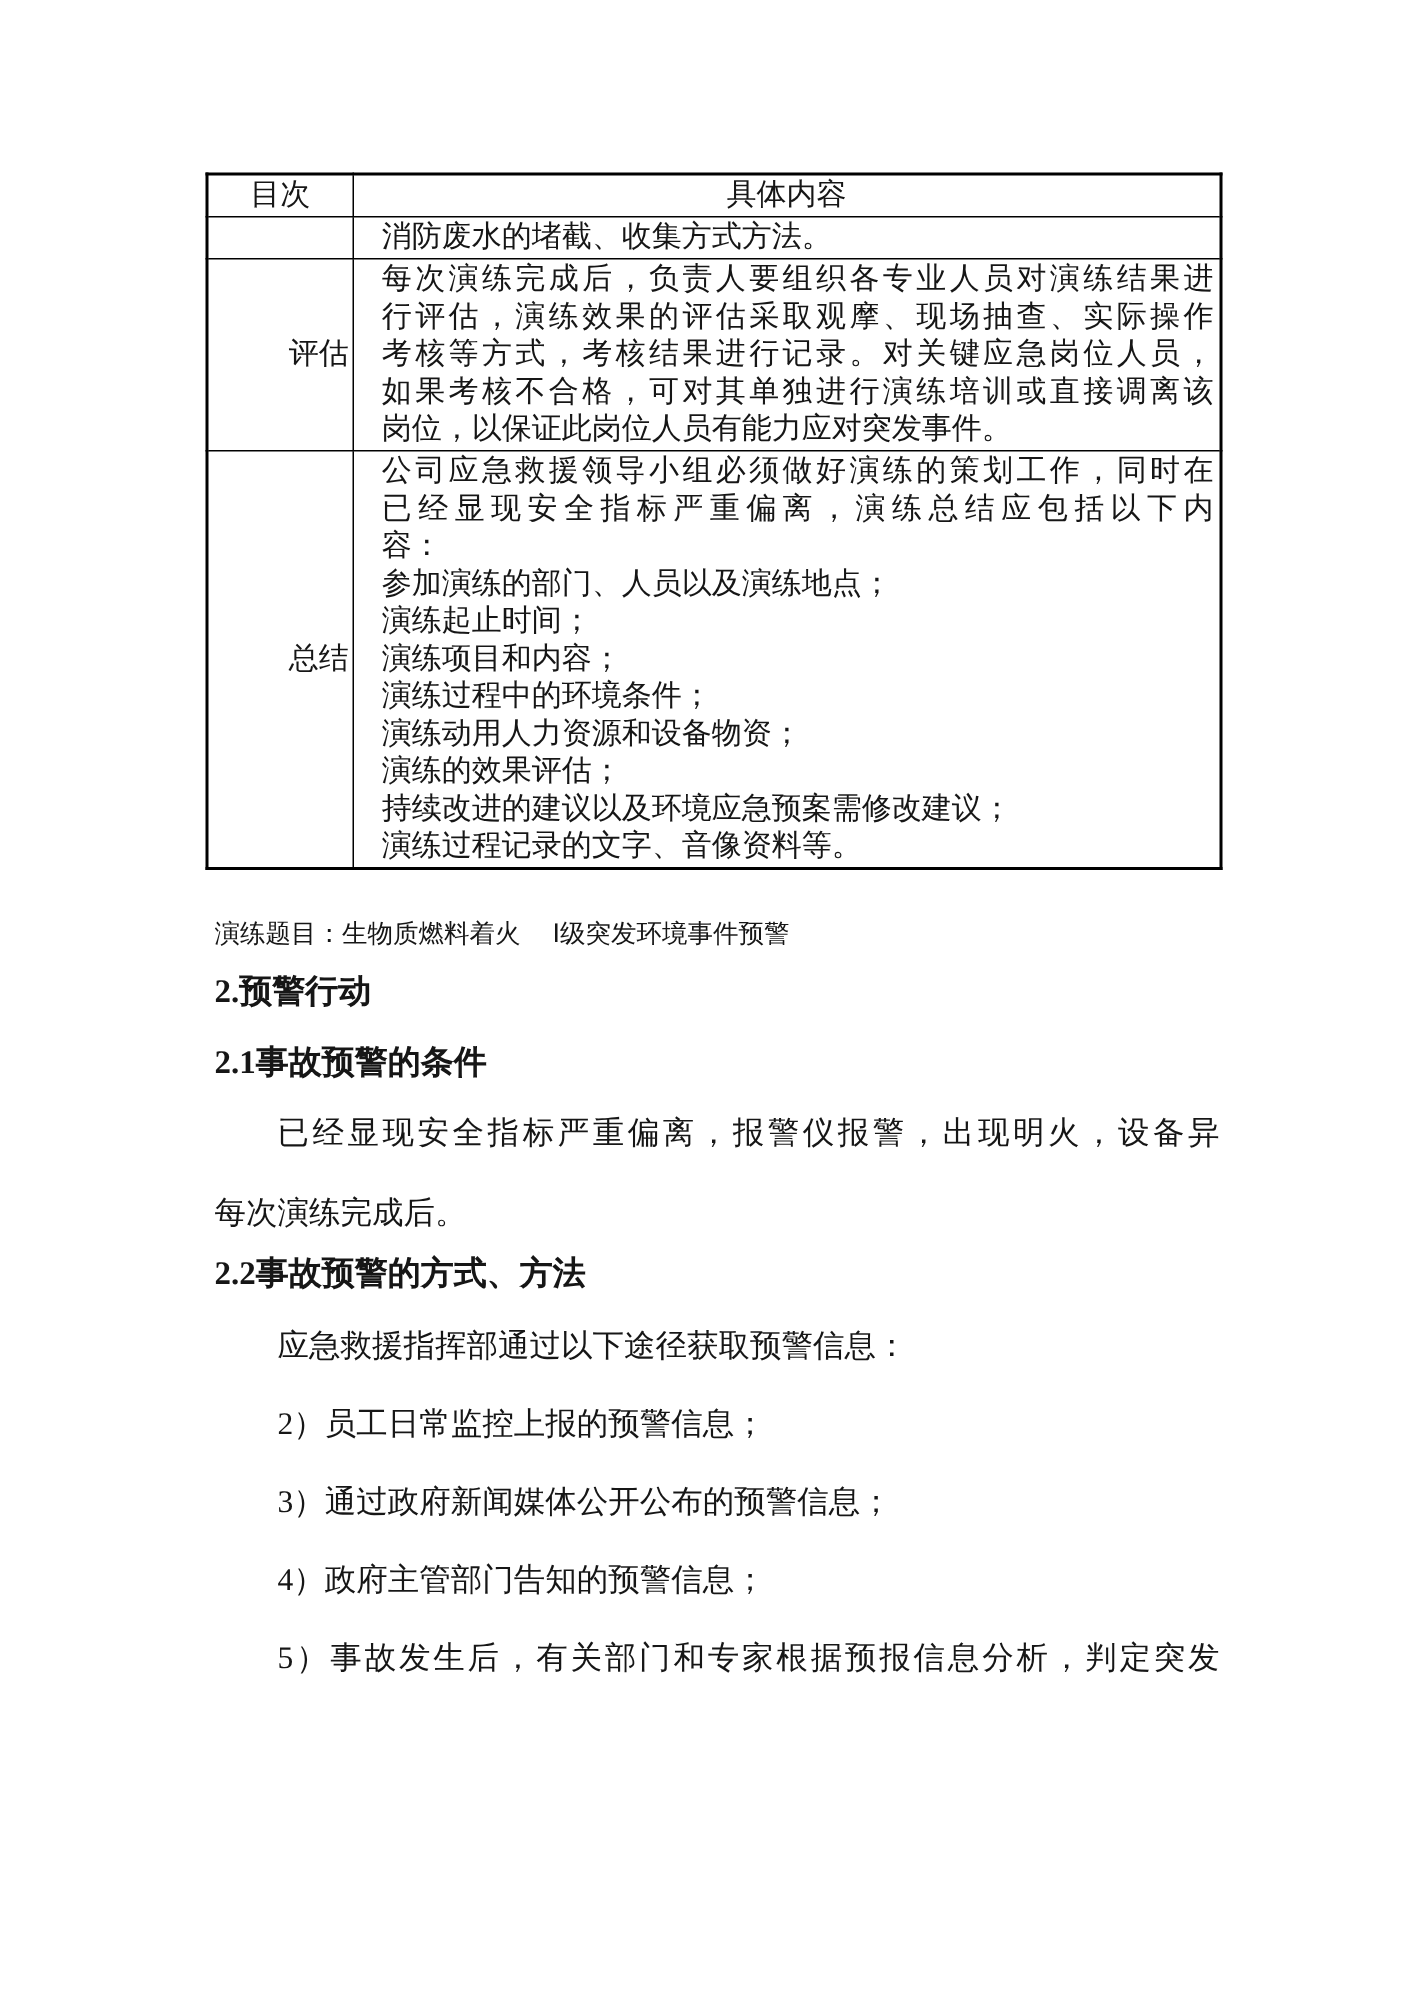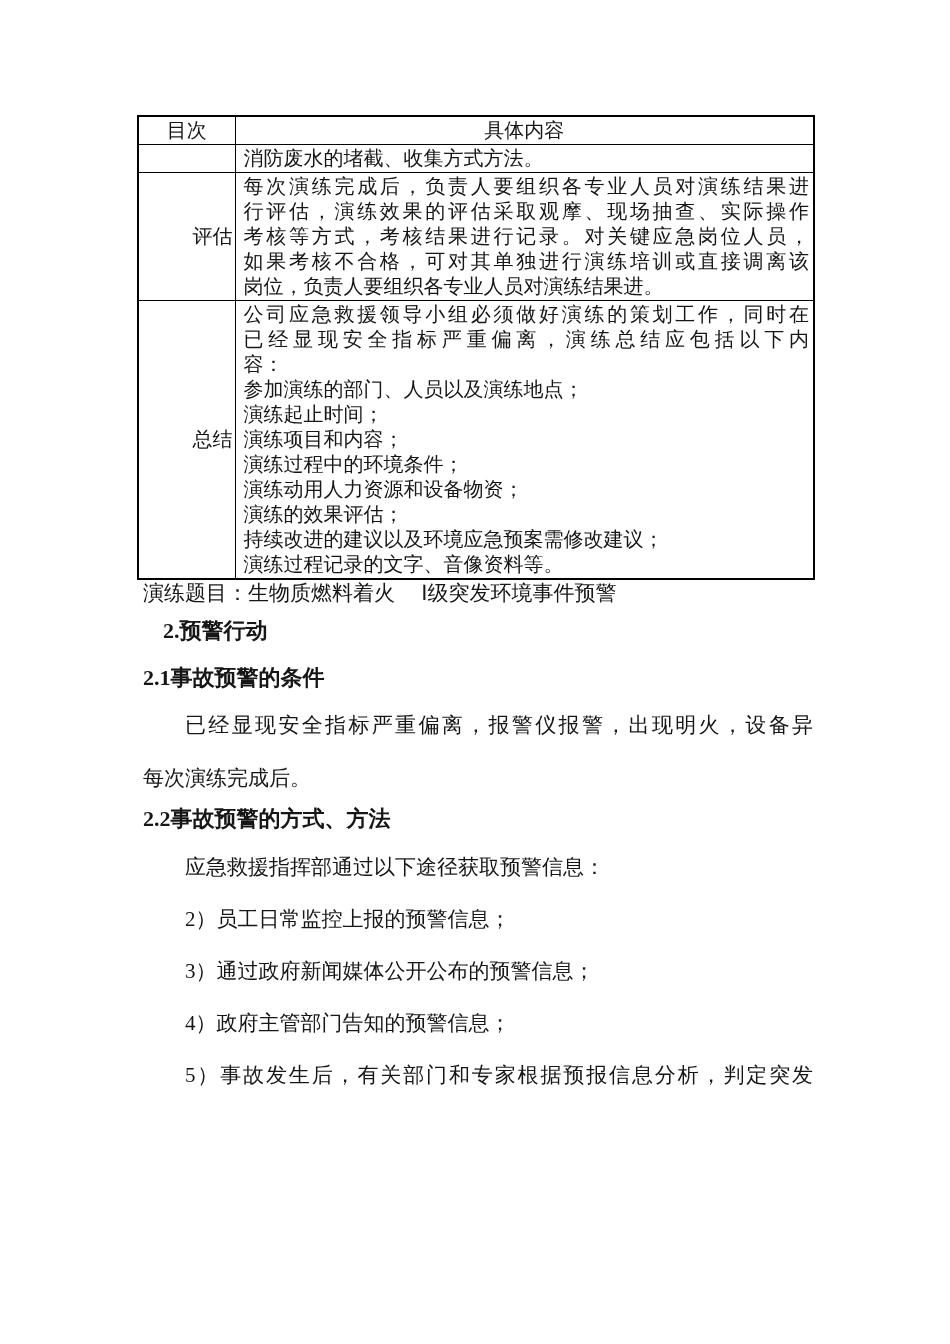--- a/index.html
+++ b/index.html
@@ -25,44 +25,44 @@
     width: 676px;
     margin-left: -6px;
     border: 2px solid #000;
     font-size: 20px;
   }
   table.drill col.c1 { width: 97px; }
   table.drill col.c2 { width: 579px; }
   table.drill td {
     border: 1px solid #000;
     vertical-align: middle;
-    padding: 1px 4px 1px 8px;
+    padding: 1px 4px 1px 19px;
     line-height: 25px;
   }
   table.drill td.hdr {
     text-align: center;
     height: 27px;
     line-height: 27px;
     padding: 0 2px;
   }
   table.drill td.lbl {
     text-align: right;
     padding: 6px 2px;
   }
   .ln { line-height: 25px; }
   .j { text-align: justify; text-align-last: justify; }
 
   
   .title-line {
-    margin-top: 0;
-    font-size: 21px;
+    margin-top: 30px;
+    font-size: 17px;
     line-height: 26px;
     white-space: pre;
   }
-  .h2  { margin-top: 11px; font-size: 22px; font-weight: bold; line-height: 27px; margin-left: 20px; }
+  .h2  { margin-top: 11px; font-size: 22px; font-weight: bold; line-height: 27px; }
   .h21 { margin-top: 20px;  font-size: 22px; font-weight: bold; line-height: 28px; }
   .h22 { margin-top: 0;    font-size: 22px; font-weight: bold; line-height: 28px; }
 
   .para { margin-top: 7px; }
   .pline { font-size: 21px; line-height: 53px; }
   .ind { text-indent: 42px; }
 
   .list { margin-top: 8px; }
   .lline { font-size: 21px; line-height: 52px; }
 </style>
@@ -89,21 +89,21 @@
         </td>
       </tr>
 
       <tr>
         <td class="lbl">评估</td>
         <td>
           <div class="ln j">每次演练完成后，负责人要组织各专业人员对演练结果进</div>
           <div class="ln j">行评估，演练效果的评估采取观摩、现场抽查、实际操作</div>
           <div class="ln j">考核等方式，考核结果进行记录。对关键应急岗位人员，</div>
           <div class="ln j">如果考核不合格，可对其单独进行演练培训或直接调离该</div>
-          <div class="ln">岗位，负责人要组织各专业人员对演练结果进。</div>
+          <div class="ln">岗位，以保证此岗位人员有能力应对突发事件。</div>
         </td>
       </tr>
 
       <tr>
         <td class="lbl">总结</td>
         <td>
           <div class="ln j">公司应急救援领导小组必须做好演练的策划工作，同时在</div>
           <div class="ln j">已经显现安全指标严重偏离，演练总结应包括以下内</div>
           <div class="ln">容：</div>
           <div class="ln">参加演练的部门、人员以及演练地点；</div>

